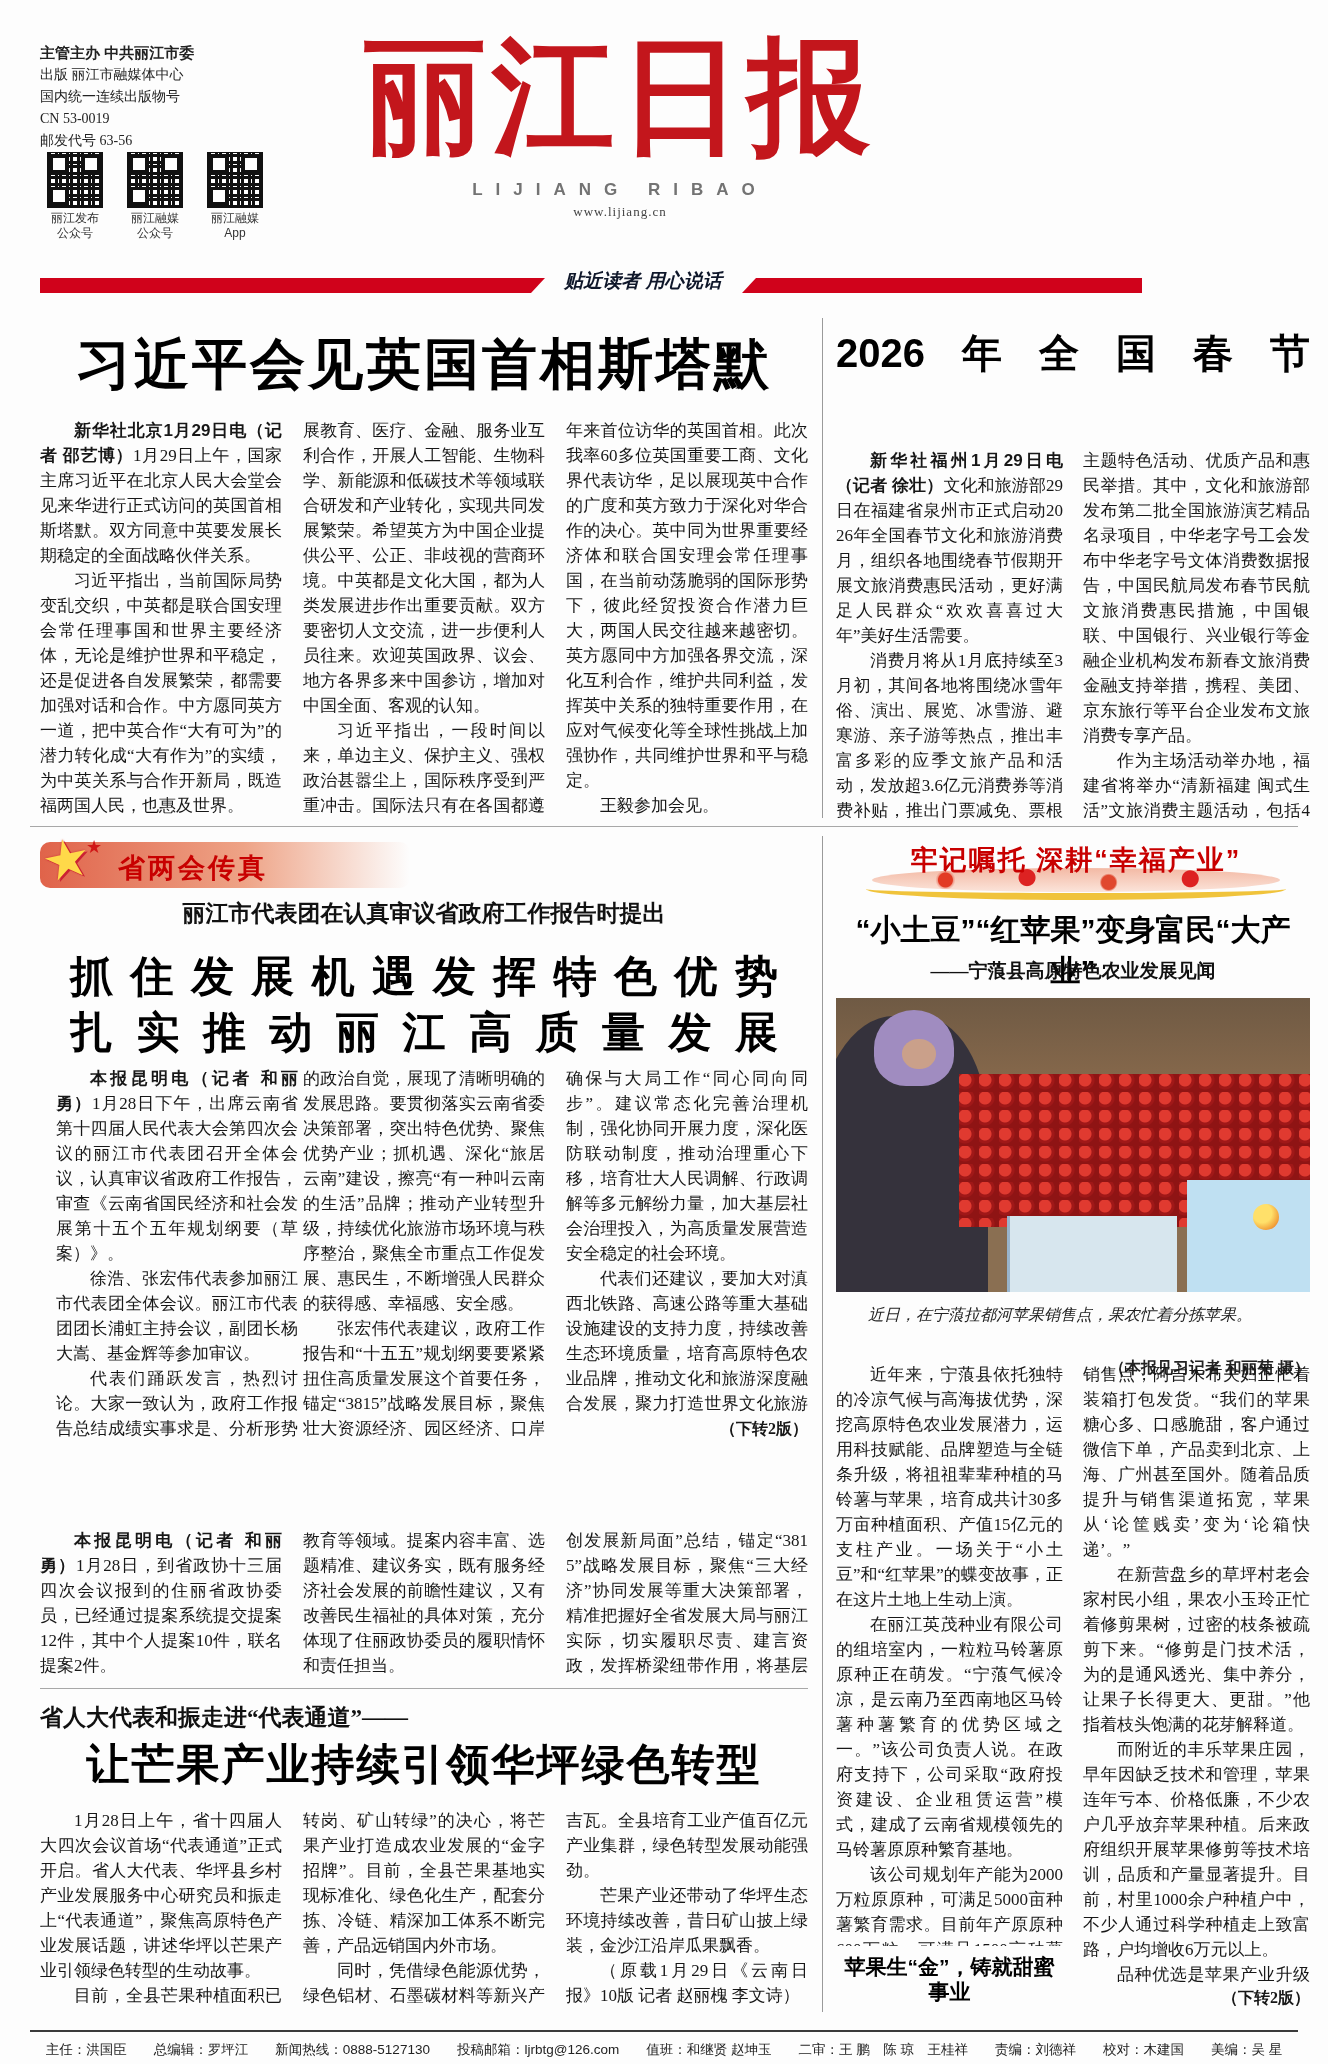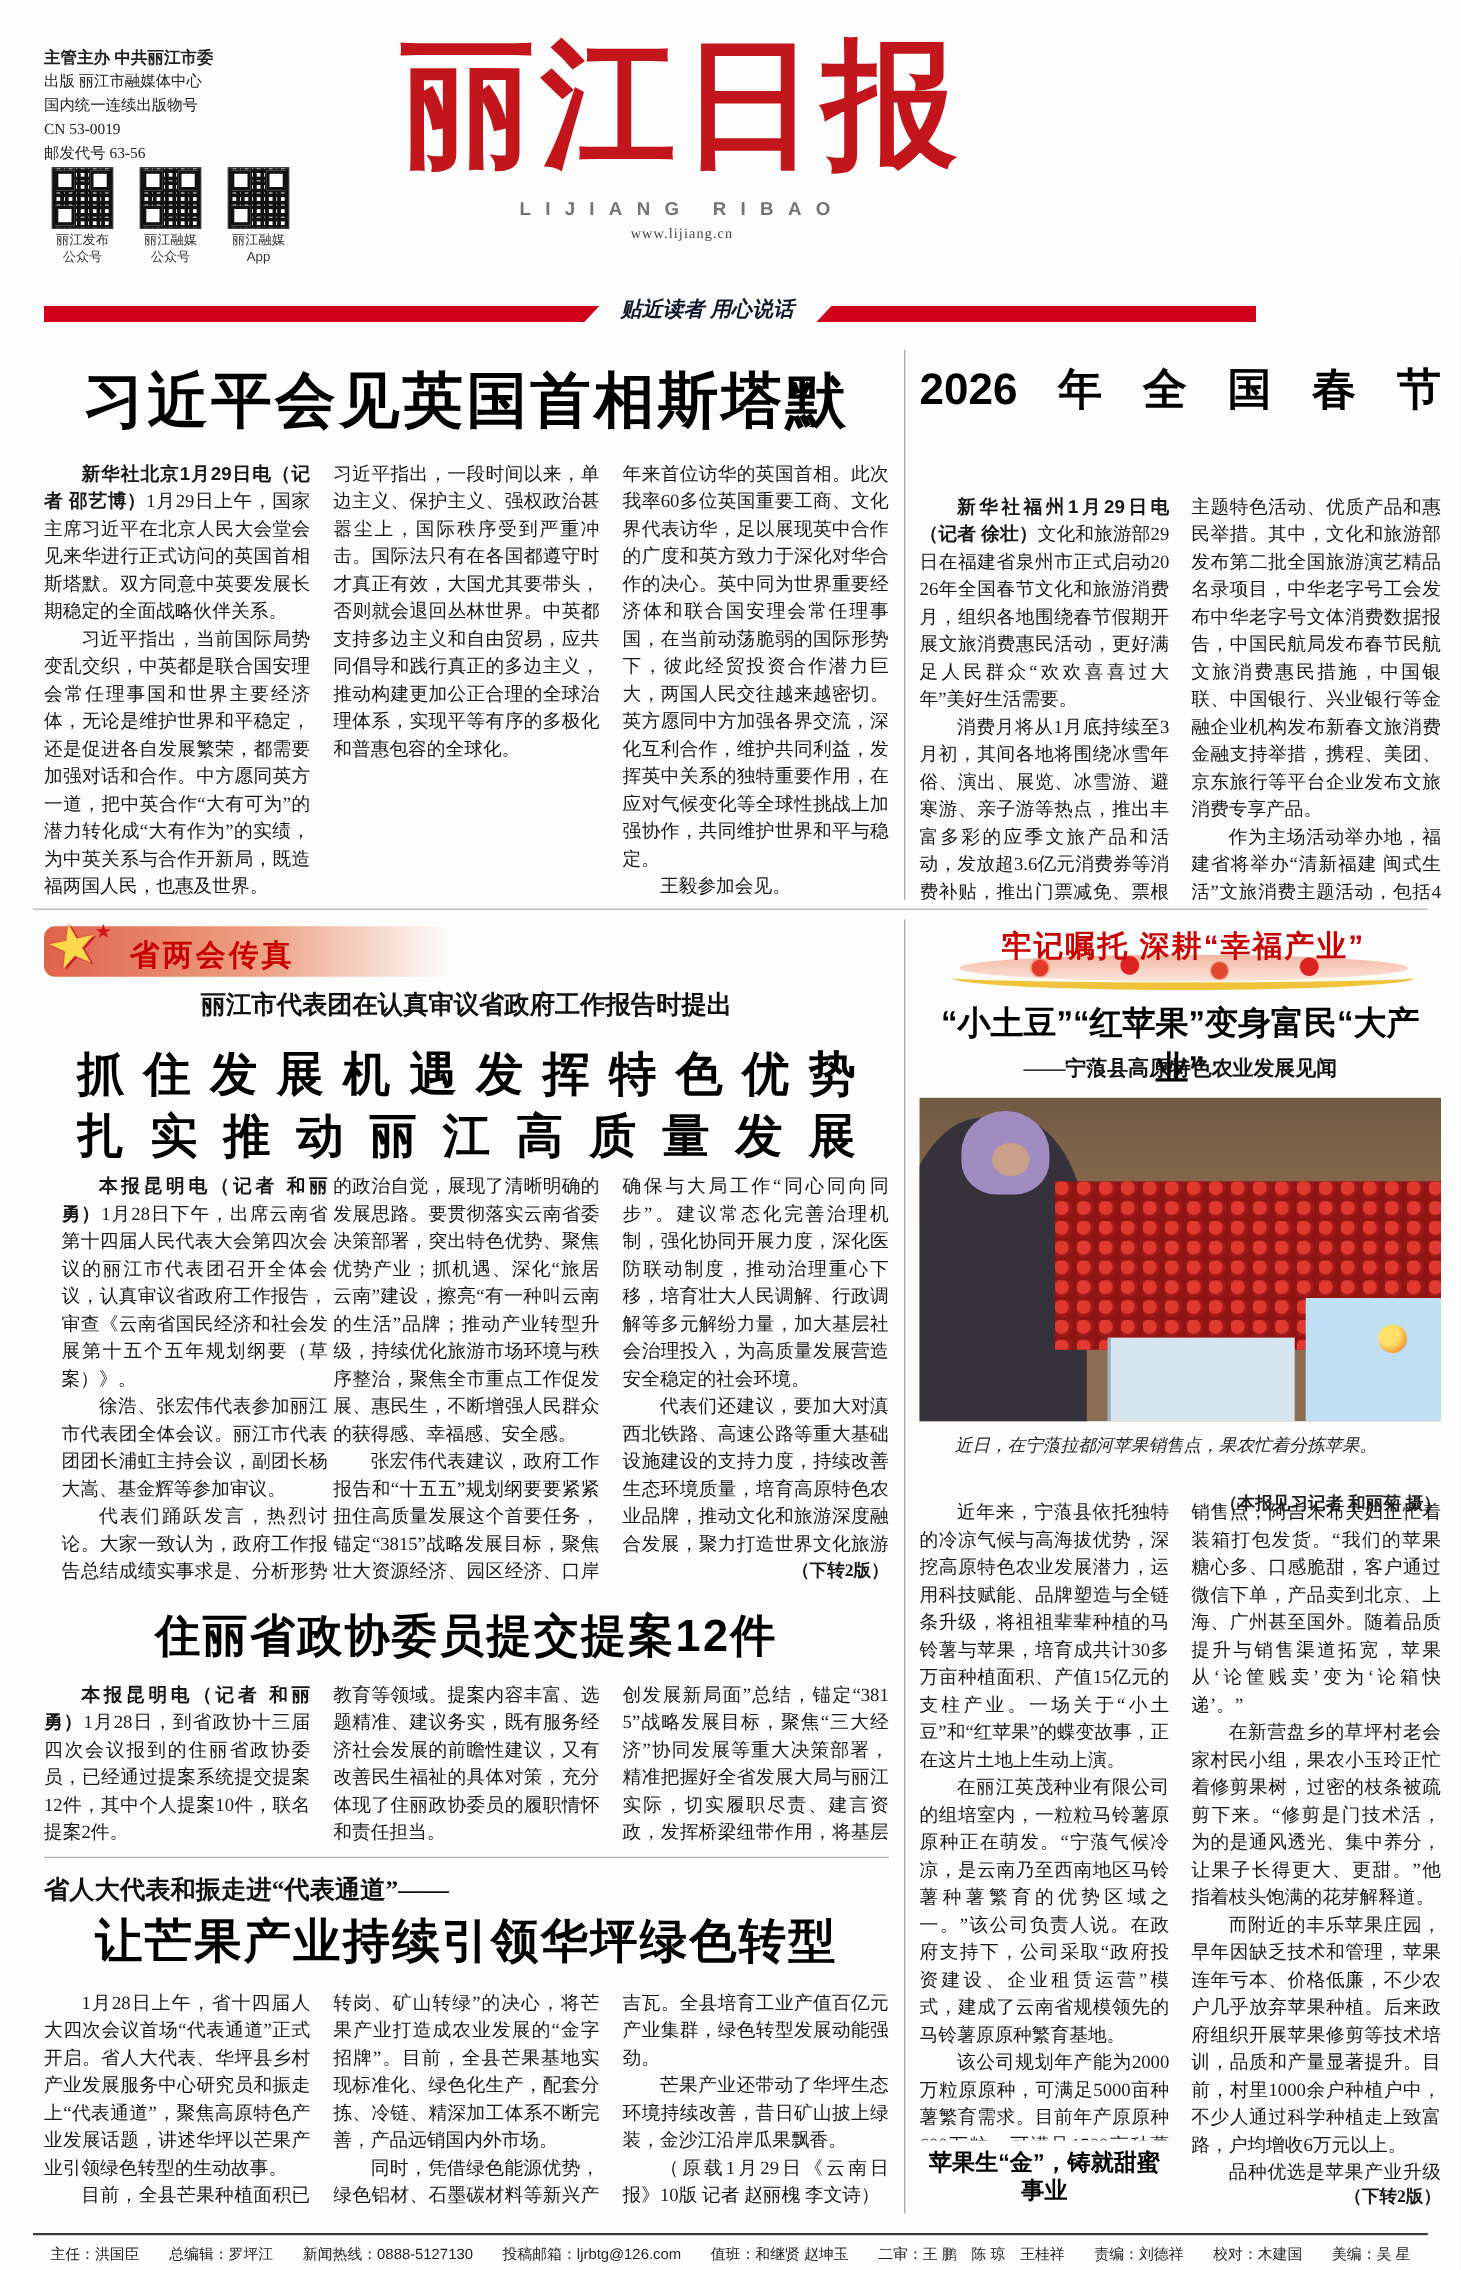--- a/index.html
+++ b/index.html
@@ -205,20 +205,21 @@
 
   <div class="abs" id="a1head">习近平会见英国首相斯塔默</div>
   <div class="abs bodycol" id="a1c1">
     <p><span class="byline">新华社北京1月29日电（记者 邵艺博）</span><span>1月29日上午，国家主席习近平在北京人民大会堂会见来华进行正式访问的英国首相斯塔默。双方同意中英要发展长期稳定的全面战略伙伴关系。</span></p>
     <div>
         <p>习近平指出，当前国际局势变乱交织，中英都是联合国安理会常任理事国和世界主要经济体，无论是维护世界和平稳定，还是促进各自发展繁荣，都需要加强对话和合作。中方愿同英方一道，把中英合作“大有可为”的潜力转化成“大有作为”的实绩，为中英关系与合作开新局，既造福两国人民，也惠及世界。</p>
       </div>
   </div>
   <div class="abs bodycol cont" id="a1c2">
     <div>
+        <p>展教育、医疗、金融、服务业互利合作，开展人工智能、生物科学、新能源和低碳技术等领域联合研发和产业转化，实现共同发展繁荣。希望英方为中国企业提供公平、公正、非歧视的营商环境。中英都是文化大国，都为人类发展进步作出重要贡献。双方要密切人文交流，进一步便利人员往来。欢迎英国政界、议会、地方各界多来中国参访，增加对中国全面、客观的认知。</p>
         <p>习近平指出，一段时间以来，单边主义、保护主义、强权政治甚嚣尘上，国际秩序受到严重冲击。国际法只有在各国都遵守时才真正有效，大国尤其要带头，否则就会退回丛林世界。中英都支持多边主义和自由贸易，应共同倡导和践行真正的多边主义，推动构建更加公正合理的全球治理体系，实现平等有序的多极化和普惠包容的全球化。</p>
       </div>
   </div>
   <div class="abs bodycol cont" id="a1c3">
     <div>
         <p>年来首位访华的英国首相。此次我率60多位英国重要工商、文化界代表访华，足以展现英中合作的广度和英方致力于深化对华合作的决心。英中同为世界重要经济体和联合国安理会常任理事国，在当前动荡脆弱的国际形势下，彼此经贸投资合作潜力巨大，两国人民交往越来越密切。英方愿同中方加强各界交流，深化互利合作，维护共同利益，发挥英中关系的独特重要作用，在应对气候变化等全球性挑战上加强协作，共同维护世界和平与稳定。</p>
         <p>王毅参加会见。</p>
       </div>
   </div>
 
@@ -259,21 +260,20 @@
       </div>
   </div>
   <div class="abs bodycol cont" id="Ac3">
     <div class="fill">
         <p>确保与大局工作“同心同向同步”。建议常态化完善治理机制，强化协同开展力度，深化医防联动制度，推动治理重心下移，培育壮大人民调解、行政调解等多元解纷力量，加大基层社会治理投入，为高质量发展营造安全稳定的社会环境。</p>
         <p>代表们还建议，要加大对滇西北铁路、高速公路等重大基础设施建设的支持力度，持续改善生态环境质量，培育高原特色农业品牌，推动文化和旅游深度融合发展，聚力打造世界文化旅游名城，绘就丽江高质量发展新画卷。</p>
       </div>
     <div class="turn">（下转2版）</div>
   </div>
 
-  <div class="abs" id="Bhead">住丽省政协委员提交提案12件</div>
   <div class="abs bodycol" id="Bc1">
     <p><span class="byline">本报昆明电（记者 和丽勇）</span><span>1月28日，到省政协十三届四次会议报到的住丽省政协委员，已经通过提案系统提交提案12件，其中个人提案10件，联名提案2件。</span></p>
 
   </div>
   <div class="abs bodycol cont" id="Bc2">
     <div>
         <p>教育等领域。提案内容丰富、选题精准、建议务实，既有服务经济社会发展的前瞻性建议，又有改善民生福祉的具体对策，充分体现了住丽政协委员的履职情怀和责任担当。</p>
       </div>
   </div>
   <div class="abs bodycol cont" id="Bc3">

